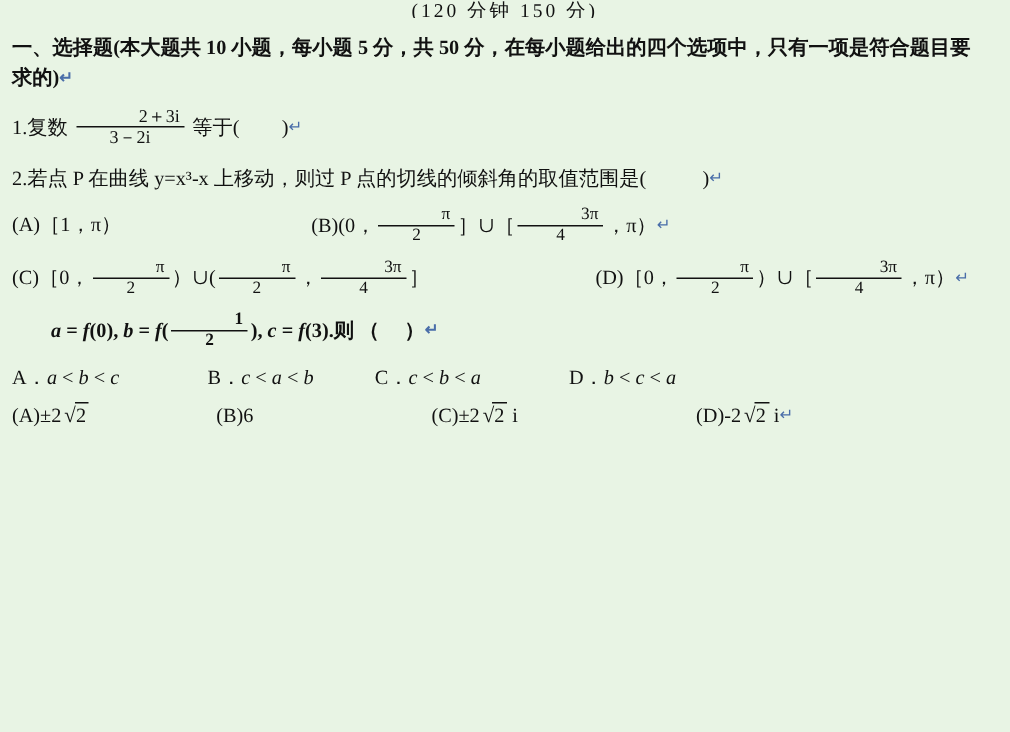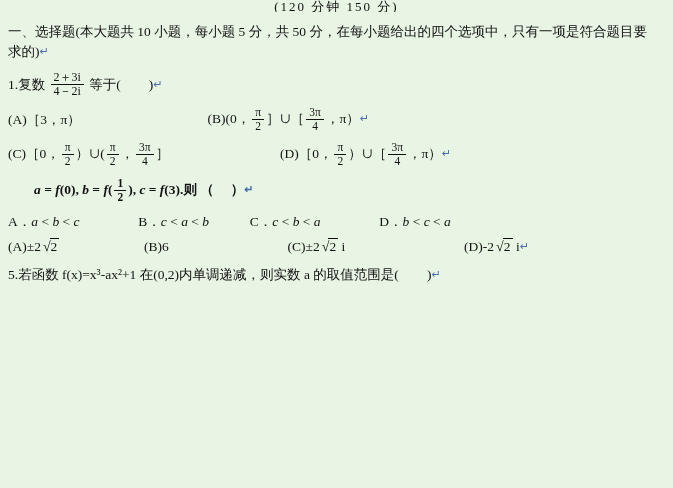--- a/index.html
+++ b/index.html
@@ -28,21 +28,21 @@
     letter-spacing: 2px;
     height: 14px;
     overflow: hidden;
     margin-top: -2px;
   }
   .content {
     padding: 4px 10px 0 8px;
     box-sizing: border-box;
   }
   .q-title {
-    font-weight: normal;
+    font-weight: bold;
     font-size: 13.5px;
     line-height: 1.5;
     margin: 6px 5px 2px 0;
   }
   .qline {
     font-size: 13.5px;
     line-height: 1.6;
     margin: 9px 0 0 0;
     white-space: nowrap;
   }
@@ -61,21 +61,21 @@
   .frac {
     display: inline-block;
     vertical-align: middle;
     text-align: center;
     font-size: 12px;
     line-height: 1.12;
     margin: 0 2px;
     position: relative;
     top: -1px;
   }
-  .frac .num { display: block; padding: 0 3px; }
+  .frac .num { display: block; padding: 0 3px; margin-left: 39px; }
   .frac .den { display: block; border-top: 1px solid #111; padding: 0 3px; }
   .frac.small { font-size: 11.5px; }
   .ital { font-style: italic; font-family: "Liberation Serif", serif; }
   .sup { font-size: 9px; vertical-align: super; }
   .sqrt {
     display: inline-block;
     position: relative;
     padding-left: 2px;
   }
   .sqrt .rad { font-size: 14px; }
@@ -101,29 +101,32 @@
   <div class="content">
 
     <div class="q-title">
       <span>一、选择题(本大题共 10 小题，每小题 5 分，共 50 分，在每小题给出的四个选项中，只有一项是符合题目要求的)</span><span class="ret">↵</span>
     </div>
 
     <div class="qline">
       <span>1.</span><span>复数</span>
       <span class="frac">
         <span class="num">2＋3i</span>
-        <span class="den">4－2i</span>
+        <span class="den">3－2i</span>
       </span>
       <span>等于(</span><span class="blank-paren">&nbsp;&nbsp;&nbsp;</span><span>)</span><span class="ret">↵</span>
     </div>
 
 
+    <div class="qline">
+      <span>2.</span><span>若点 P 在曲线 y=x³-x 上移动，则过 P 点的切线的倾斜角的取值范围是(</span><span class="blank-paren">&nbsp;&nbsp;&nbsp;&nbsp;</span><span>)</span><span class="ret">↵</span>
+    </div>
 
     <div class="opts">
-      <span class="oi">(A)［3，π）</span>
+      <span class="oi">(A)［1，π）</span>
       <span class="tab-gap-l"></span>
       <span class="oi">(B)(0，<span class="frac small"><span class="num">π</span><span class="den">2</span></span>］∪［<span class="frac small"><span class="num">3π</span><span class="den">4</span></span>，π）</span><span class="ret">↵</span>
     </div>
 
     <div class="opts">
       <span class="oi">(C)［0，<span class="frac small"><span class="num">π</span><span class="den">2</span></span>）∪(<span class="frac small"><span class="num">π</span><span class="den">2</span></span>，<span class="frac small"><span class="num">3π</span><span class="den">4</span></span>］</span>
       <span class="tab-gap-m"></span><span class="tab-gap-m"></span>
       <span class="oi">(D)［0，<span class="frac small"><span class="num">π</span><span class="den">2</span></span>）∪［<span class="frac small"><span class="num">3π</span><span class="den">4</span></span>，π）</span><span class="ret">↵</span>
     </div>
 
@@ -146,18 +149,15 @@
     <div class="opts">
       <span class="oi">(A)±2<span class="sqrt"><span class="rad">√</span><span class="val">2</span></span></span>
       <span class="tab-gap"></span>
       <span class="oi">(B)6</span>
       <span class="tab-gap"></span><span class="tab-gap-s"></span>
       <span class="oi">(C)±2<span class="sqrt"><span class="rad">√</span><span class="val">2</span></span> i</span>
       <span class="tab-gap"></span><span class="tab-gap-s"></span>
       <span class="oi">(D)-2<span class="sqrt"><span class="rad">√</span><span class="val">2</span></span> i</span><span class="ret">↵</span>
     </div>
 
-    <div class="qline">
-      <span>5.</span>若函数 f(x)=x³-ax²+1 在(0,2)内单调递减，则实数 a 的取值范围是(<span class="blank-paren">&nbsp;&nbsp;&nbsp;</span>)<span class="ret">↵</span>
-    </div>
 
   </div>
 </div>
 
 </body></html>

